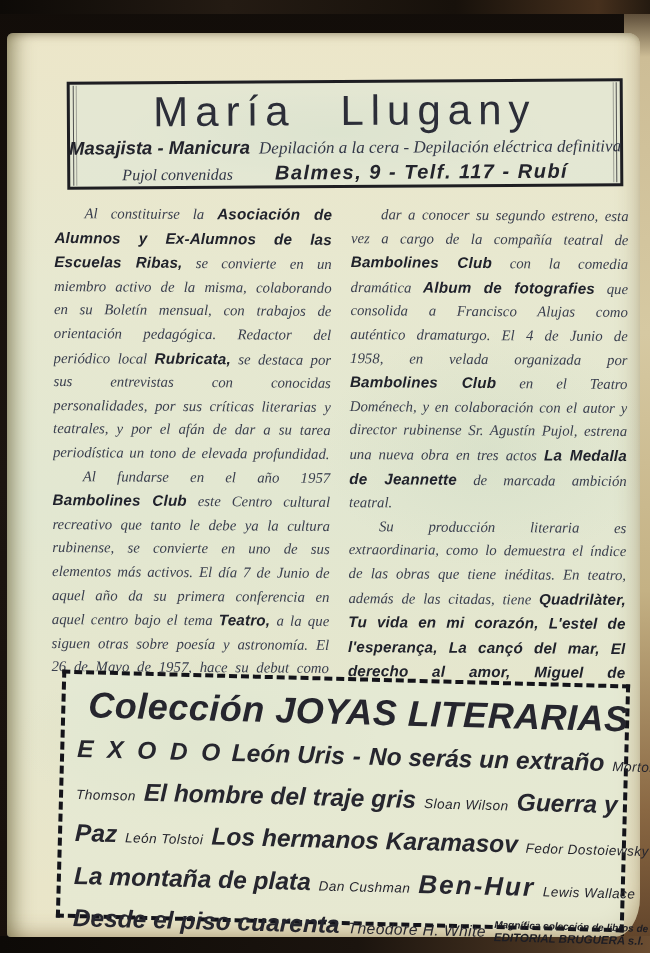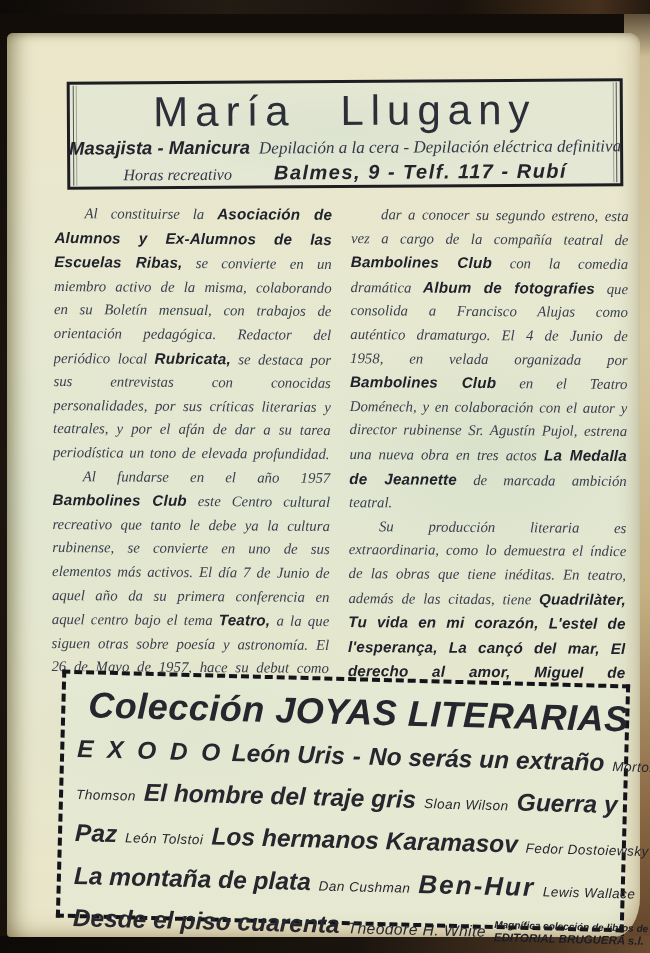--- a/index.html
+++ b/index.html
@@ -118,21 +118,21 @@
 
   <div class="ad-top">
     <div class="inner-rule"></div>
     <div class="inner-rule2"></div>
     <div class="ad-top-title">María Llugany</div>
     <div class="ad-top-line2">
       <span class="t-boldital">Masajista - Manicura</span>
       <span class="t-script">Depilación a la cera - Depilación eléctrica definitiva</span>
     </div>
     <div class="ad-top-line3">
-      <span class="t-script">Horas recreativo</span>
+      <span class="t-script">Pujol convenidas</span>
       <span class="t-boldital">Balmes, 9 - Telf. 117 - Rubí</span>
     </div>
   </div>
 
   <div class="columns">
       <div class="col">
         <p class="para"><span class="script">Al constituirse la </span><span class="emph">Asociación de Alumnos y Ex-Alumnos de las Escuelas Ribas,</span><span class="script"> se convierte en un miembro activo de la misma, colaborando en su Boletín mensual, con trabajos de orientación pedagógica. Redactor del periódico local </span><span class="emph">Rubricata,</span><span class="script"> se destaca por sus entrevistas con conocidas personalidades, por sus críticas literarias y teatrales, y por el afán de dar a su tarea periodística un tono de elevada profundidad.</span></p>
         <p class="para"><span class="script">Al fundarse en el año 1957 </span><span class="emph">Bambolines Club</span><span class="script"> este Centro cultural recreativo que tanto le debe ya la cultura rubinense, se convierte en uno de sus elementos más activos. El día 7 de Junio de aquel año da su primera conferencia en aquel centro bajo el tema </span><span class="emph">Teatro,</span><span class="script"> a la que siguen otras sobre poesía y astronomía. El 26 de Mayo de 1957, hace su debut como autor teatral, con el estreno en el </span><span class="emph">Casal Parroquial</span></p>
       </div>
       <div class="col">

